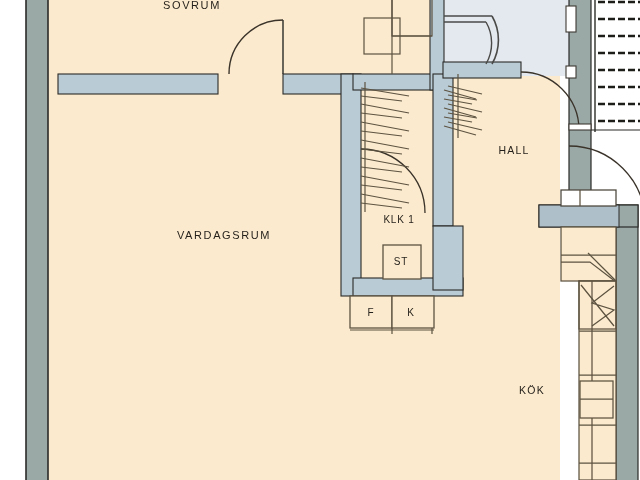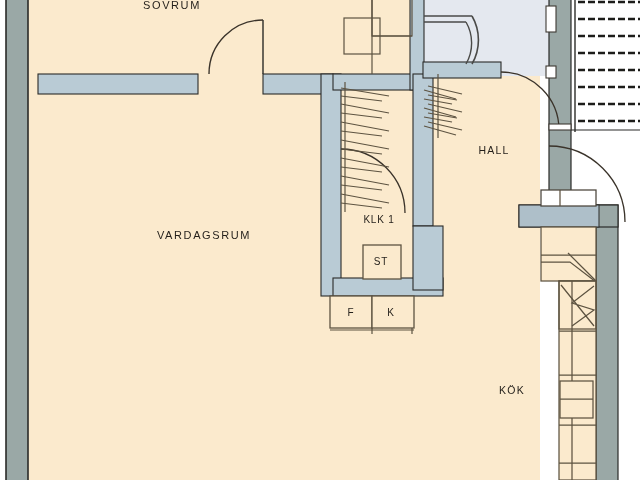--- a/index.html
+++ b/index.html
@@ -1,18 +1,18 @@
 <!DOCTYPE html>
 <html><head>
 <meta charset="utf-8">
 <style>
   html,body{margin:0;padding:0;background:#ffffff;}
   body{width:640px;height:480px;overflow:hidden;
        font-family:"Liberation Sans","DejaVu Sans",sans-serif;}
-  #plan-root{position:relative;width:552px;height:480px;background:#ffffff;}
+  #plan-root{position:relative;width:552px;height:480px;background:#ffffff;margin-left:20px;}
   svg#floorplan{display:block;width:640px;height:480px;}
   .rmlabel{font-family:"Liberation Sans","DejaVu Sans",sans-serif;
            font-size:11px;letter-spacing:1.6px;fill:#231f1a;
            text-anchor:middle;dominant-baseline:middle;}
   .rmlabel.small{font-size:10.5px;letter-spacing:1.2px;}
   .rmlabel.tiny{font-size:10px;letter-spacing:0.8px;}
 </style>
 </head>
 <body>
 

